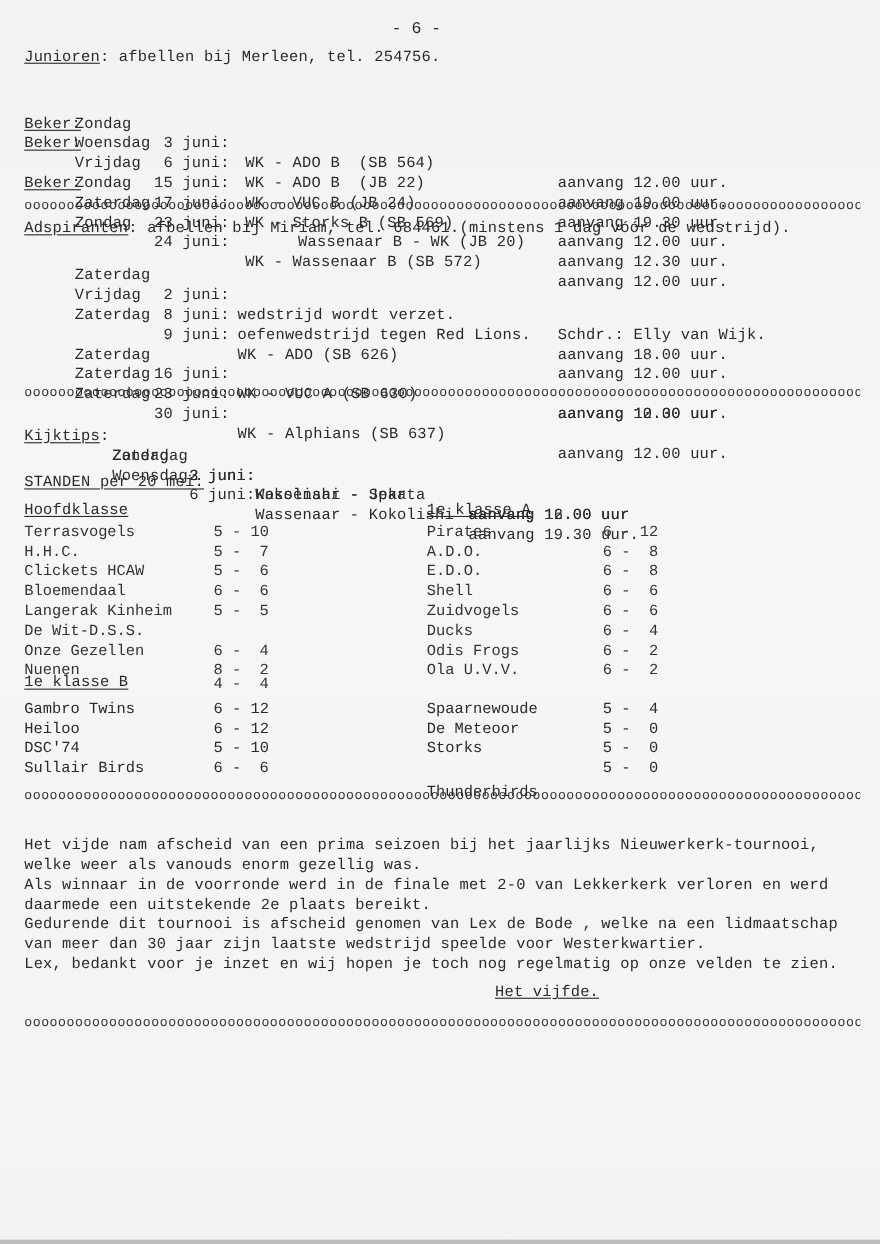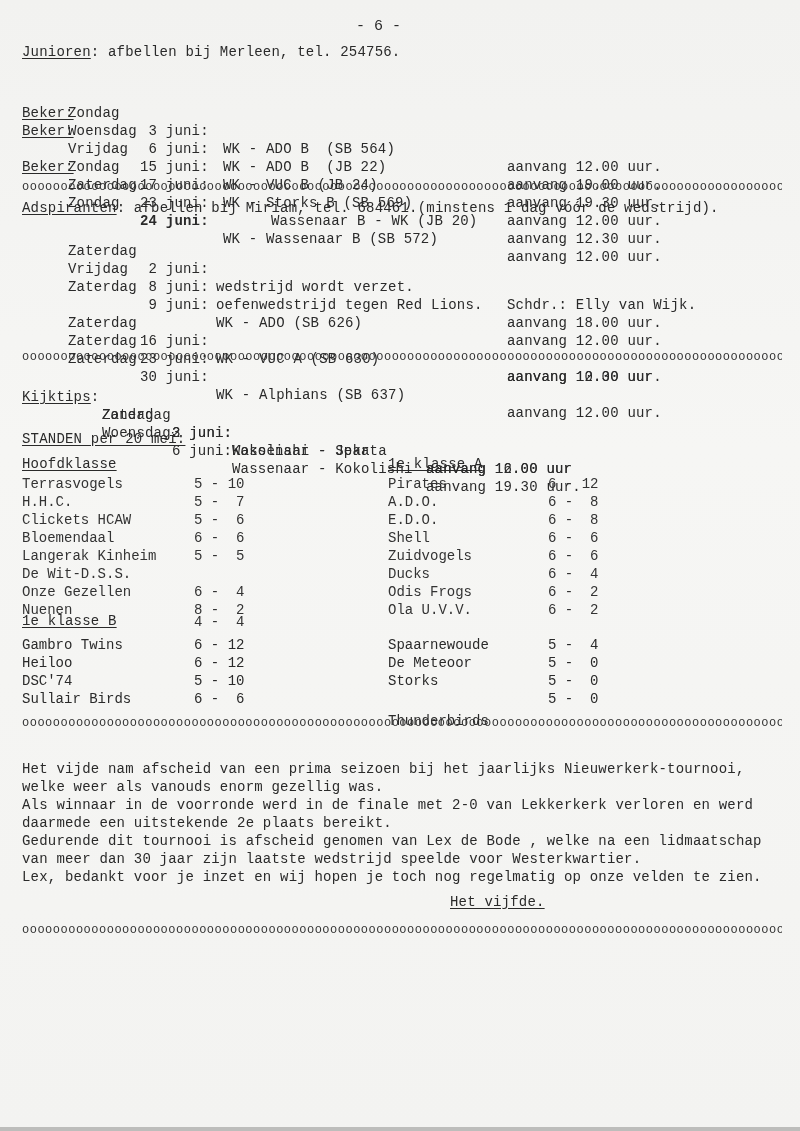--- a/index.html
+++ b/index.html
@@ -71,21 +71,21 @@
     <div class="line" style="left:22px; top:140px;">
       <span class="u" style="position:absolute;left:0;">Beker:</span>
       <span style="position:absolute;left:46px;">Zaterdag</span>
       <span style="position:absolute;left:118px;">23 juni:</span>
       <span style="position:absolute;left:201px;margin-left:48px;">Wassenaar B - WK (JB 20)</span>
       <span style="position:absolute;left:485px;">aanvang 12.30 uur.</span>
     </div>
     <div class="line" style="left:22px; top:158px;">
       <span class="u" style="position:absolute;left:0;"></span>
       <span style="position:absolute;left:46px;">Zondag</span>
-      <span style="position:absolute;left:118px;font-weight:bold;">24 juni:</span>
+      <span style="position:absolute;left:118px;">24 juni:</span>
       <span style="position:absolute;left:201px;">WK - Wassenaar B (SB 572)</span>
       <span style="position:absolute;left:485px;">aanvang 12.00 uur.</span>
     </div>
   </div>
 
   <div class="sep" style="top:180px;">oooooooooooooooooooooooooooooooooooooooooooooooooooooooooooooooooooooooooooooooooooooooooooooooooooo</div>
 
   <div class="line" style="left:22px; top:199px;"><span class="u">Adspiranten</span><span>: afbellen bij Miriam, tel. 684461.(minstens 1 dag vóór de wedstrijd).</span></div>
 
   <div>

